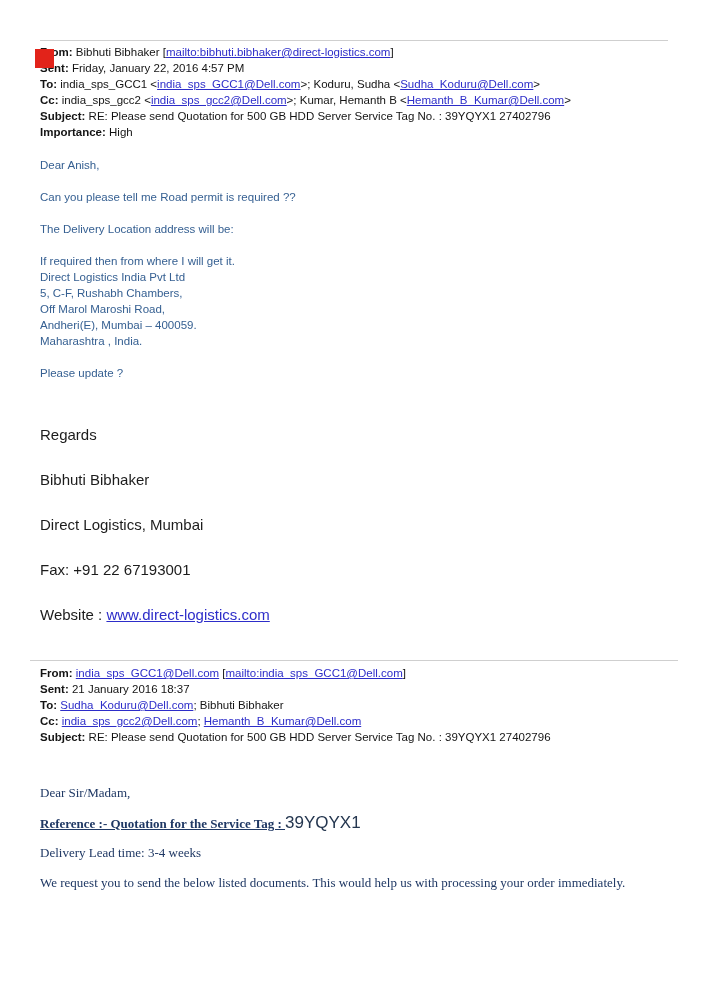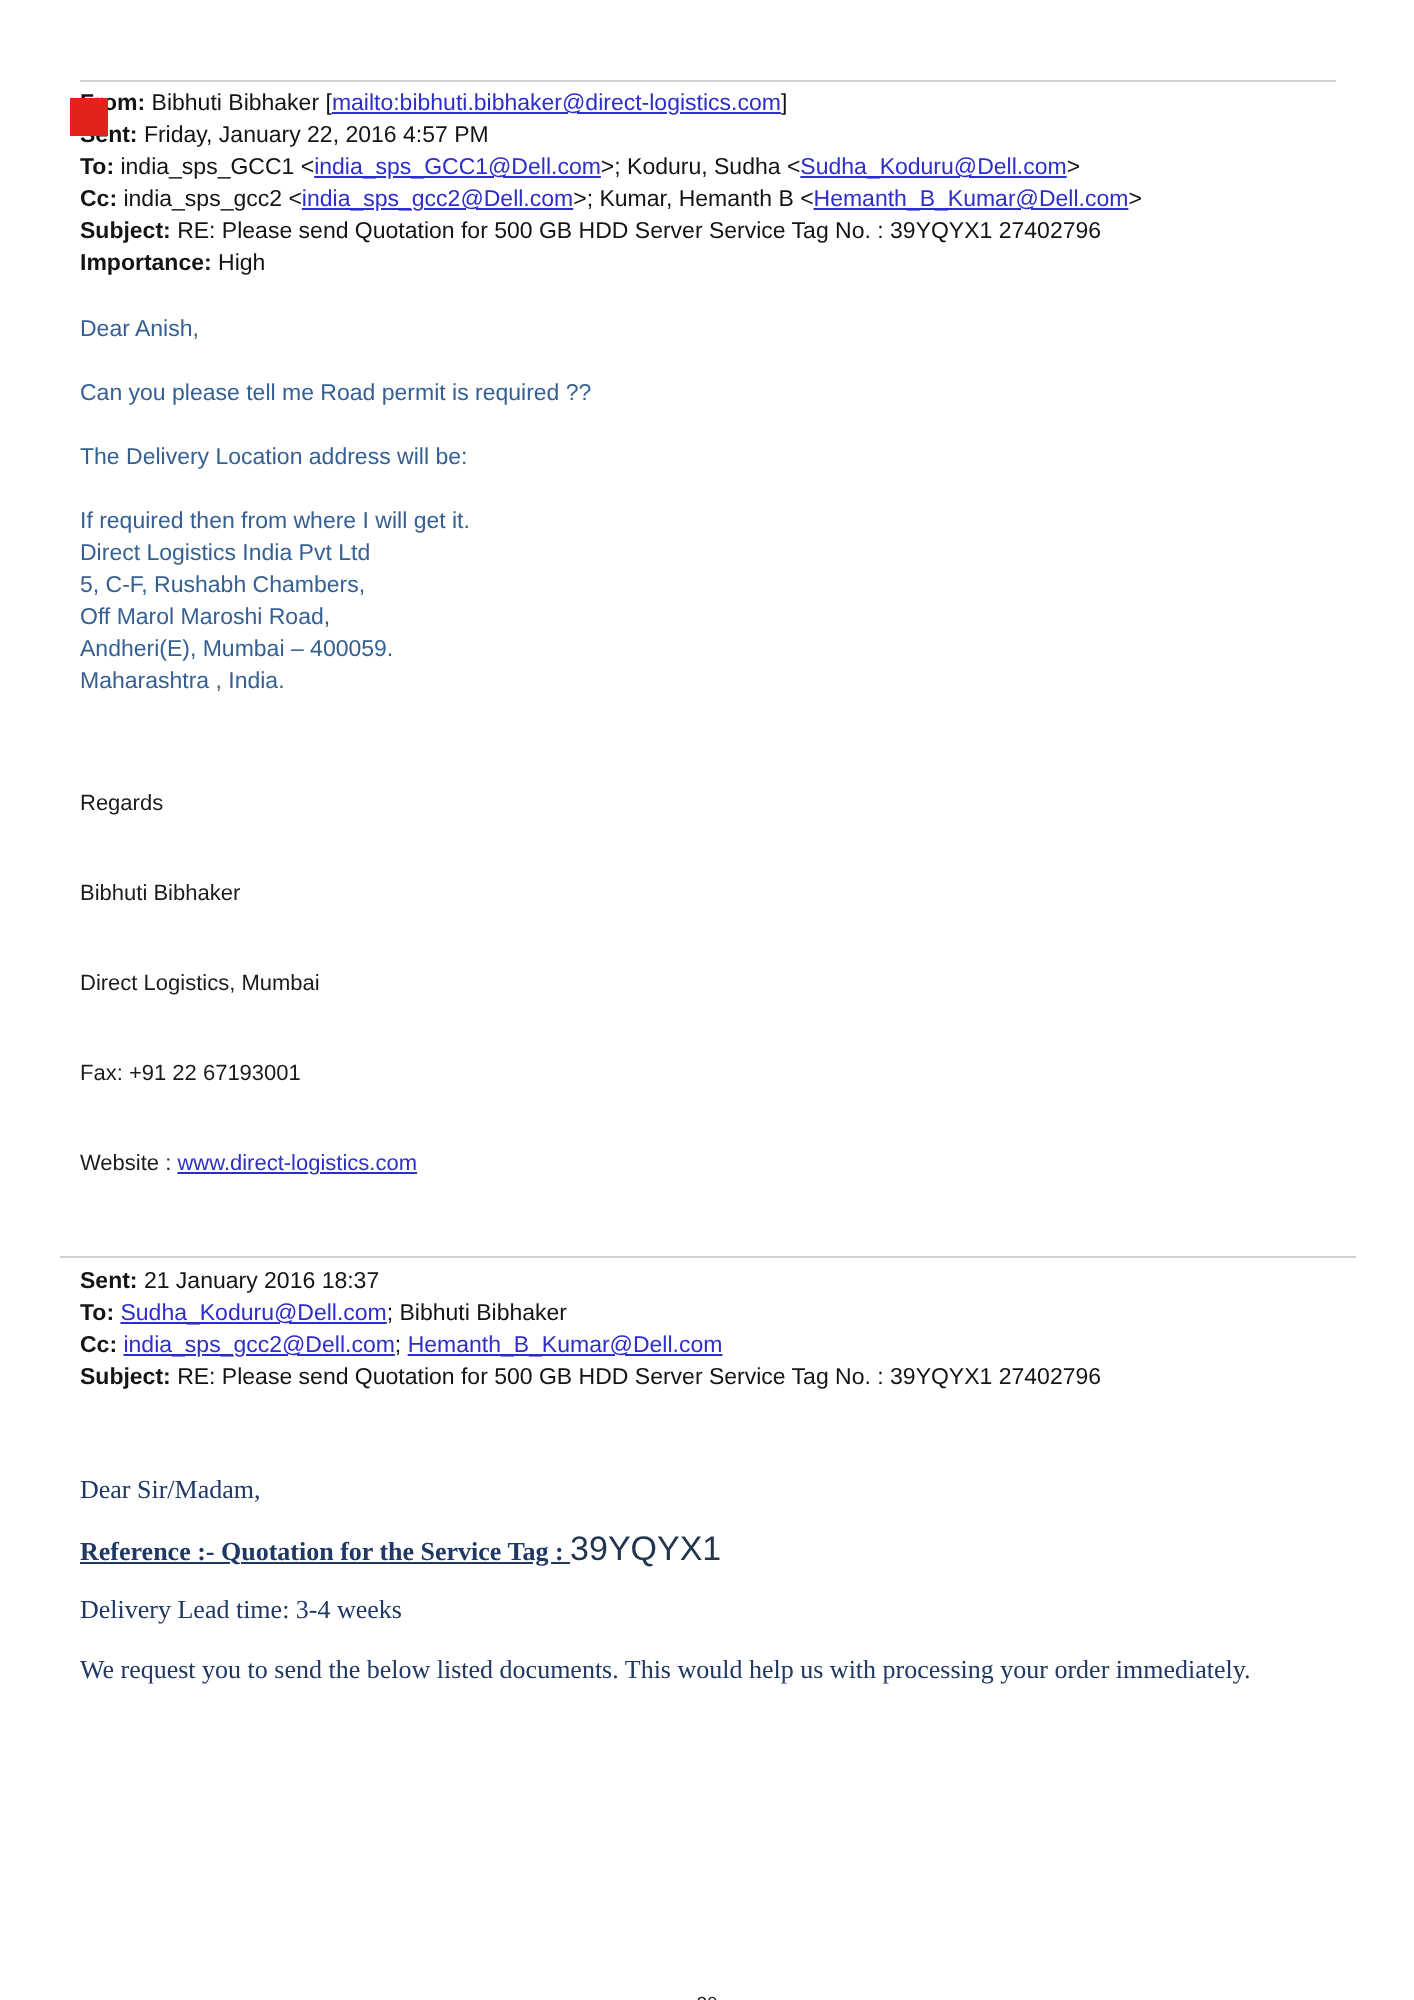--- a/index.html
+++ b/index.html
@@ -21,21 +21,21 @@
   .hdr .row { white-space:pre-wrap; }
   .hdr b { font-weight:bold; }
 
   a.lnk, .lnk { color:#2d2dc9; text-decoration:underline; cursor:pointer; white-space:pre-wrap; }
 
   .body1 { margin-top:17px; font-size:11.5px; line-height:16px; color:#366092; }
   .body1 .p { margin-top:16px; }
   .body1 .p:first-child { margin-top:0; }
   .body1 .line { margin-top:0; }
 
-  .sig { margin-top:16px; font-size:11px; line-height:15px; color:#1c1c1c; white-space:pre-wrap; }
+  .sig { margin-top:16px; font-size:15px; line-height:15px; color:#1c1c1c; white-space:pre-wrap; }
 
   .body2 { margin-top:40px; font-family:"Liberation Serif", serif;
            font-size:13px; line-height:15.5px; color:#1f3864; }
   .body2 .p { margin-top:14px; }
   .body2 .p:first-child { margin-top:0; }
   .body2 .ref-bold { font-weight:bold; text-decoration:underline; white-space:pre-wrap; }
   .body2 .ref-val { font-family:"Liberation Sans", sans-serif; font-size:17px; color:#24364f;text-align:right; }
 
   .page-number { position:absolute; left:0; right:0; top:957px; text-align:center;
                  font-size:9.5px; color:#222; font-family:"Liberation Sans", sans-serif; }
@@ -61,33 +61,35 @@
   <div class="body1">
     <div class="p">Dear Anish,</div>
     <div class="p">Can you please tell me Road permit is required ??</div>
     <div class="p">The Delivery Location address will be:</div>
     <div class="p">If required then from where I will get it.</div>
     <div class="line">Direct Logistics India Pvt Ltd</div>
     <div class="line">5, C-F, Rushabh Chambers,</div>
     <div class="line">Off Marol Maroshi Road,</div>
     <div class="line">Andheri(E), Mumbai – 400059.</div>
     <div class="line">Maharashtra , India.</div>
+    <div class="p">Please update ?</div>
   </div>
 
   <div class="sig">
     <div>Regards</div>
     <div>Bibhuti Bibhaker</div>
     <div>Direct Logistics, Mumbai</div>
     <div>Fax: +91 22 67193001</div>
     <div><span>Website : </span><a class="lnk">www.direct-logistics.com</a></div>
   </div>
 
   <hr class="rule rule-2">
 
   <div class="hdr hdr-2">
+    <div class="row"><b>From:</b><span> </span><a class="lnk">india_sps_GCC1@Dell.com</a><span> [</span><a class="lnk">mailto:india_sps_GCC1@Dell.com</a><span>]</span></div>
     <div class="row"><b>Sent:</b><span> 21 January 2016 18:37</span></div>
     <div class="row"><b>To:</b><span> </span><a class="lnk">Sudha_Koduru@Dell.com</a><span>; Bibhuti Bibhaker</span></div>
     <div class="row"><b>Cc:</b><span> </span><a class="lnk">india_sps_gcc2@Dell.com</a><span>; </span><a class="lnk">Hemanth_B_Kumar@Dell.com</a></div>
     <div class="row"><b>Subject:</b><span> RE: Please send Quotation for 500 GB HDD Server Service Tag No. : 39YQYX1 27402796</span></div>
   </div>
 
   <div class="body2">
     <div class="p">Dear Sir/Madam,</div>
     <div class="p"><span class="ref-bold">Reference :- Quotation for the Service Tag : </span><span class="ref-val">39YQYX1</span></div>
     <div class="p">Delivery Lead time: 3-4 weeks</div>

